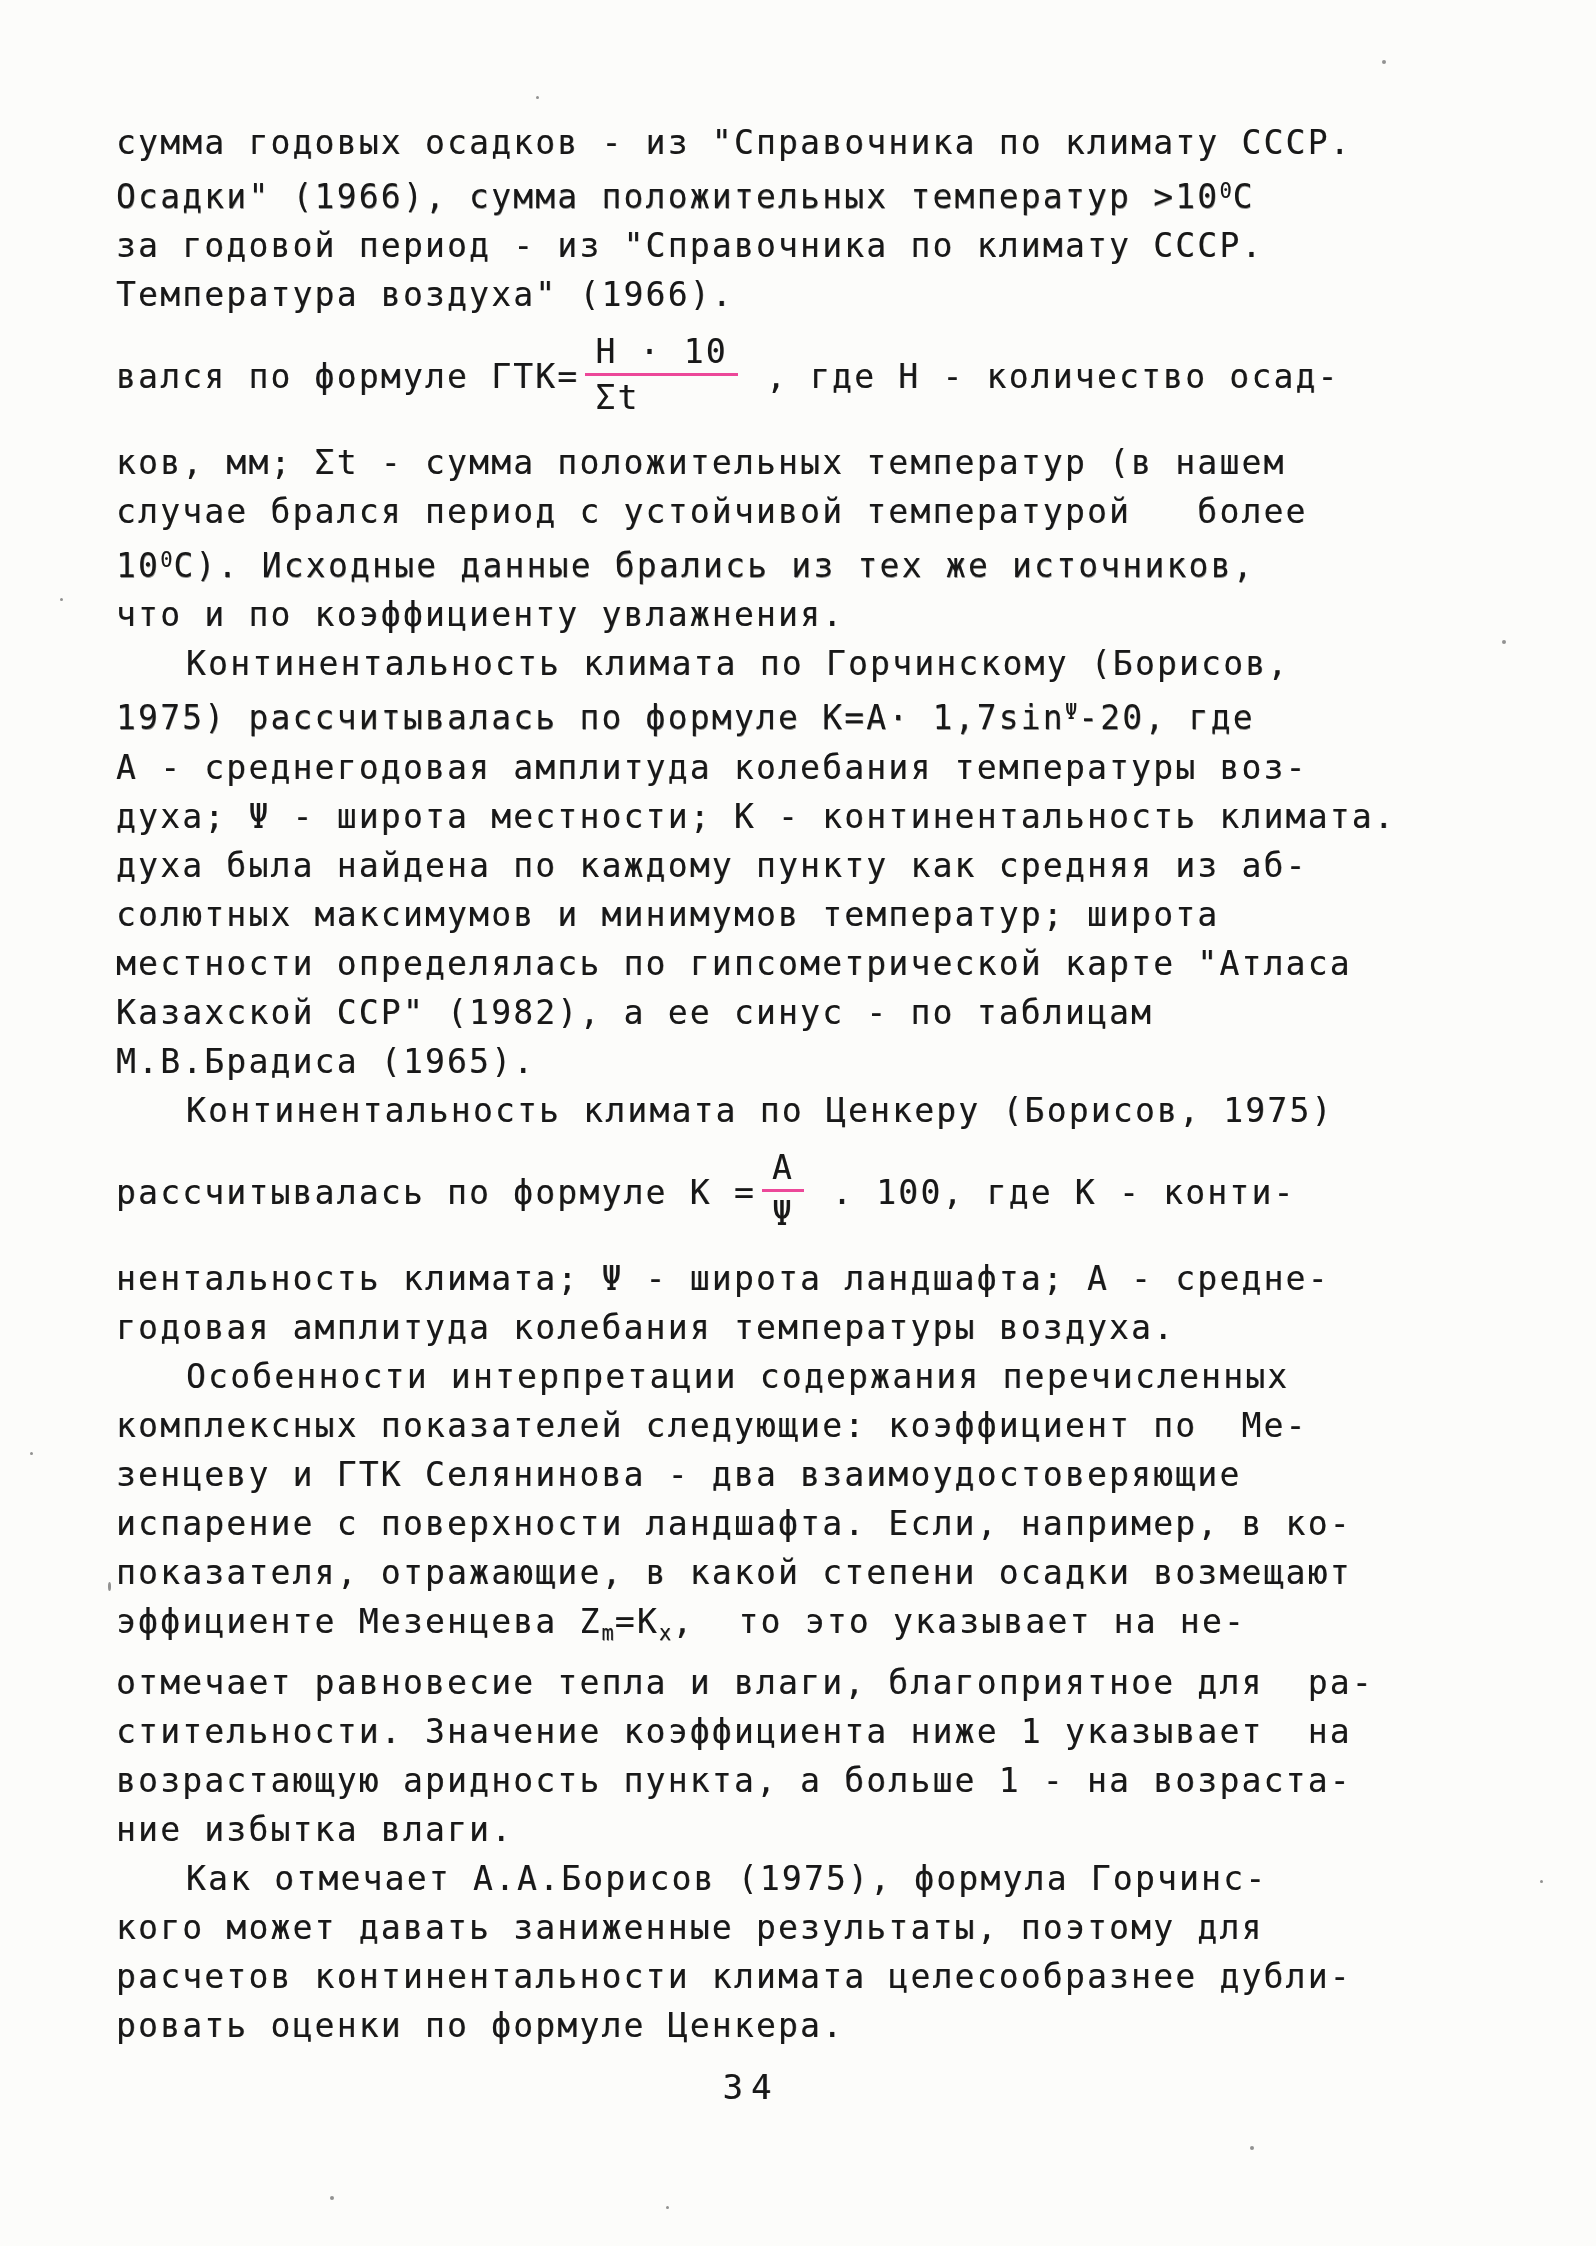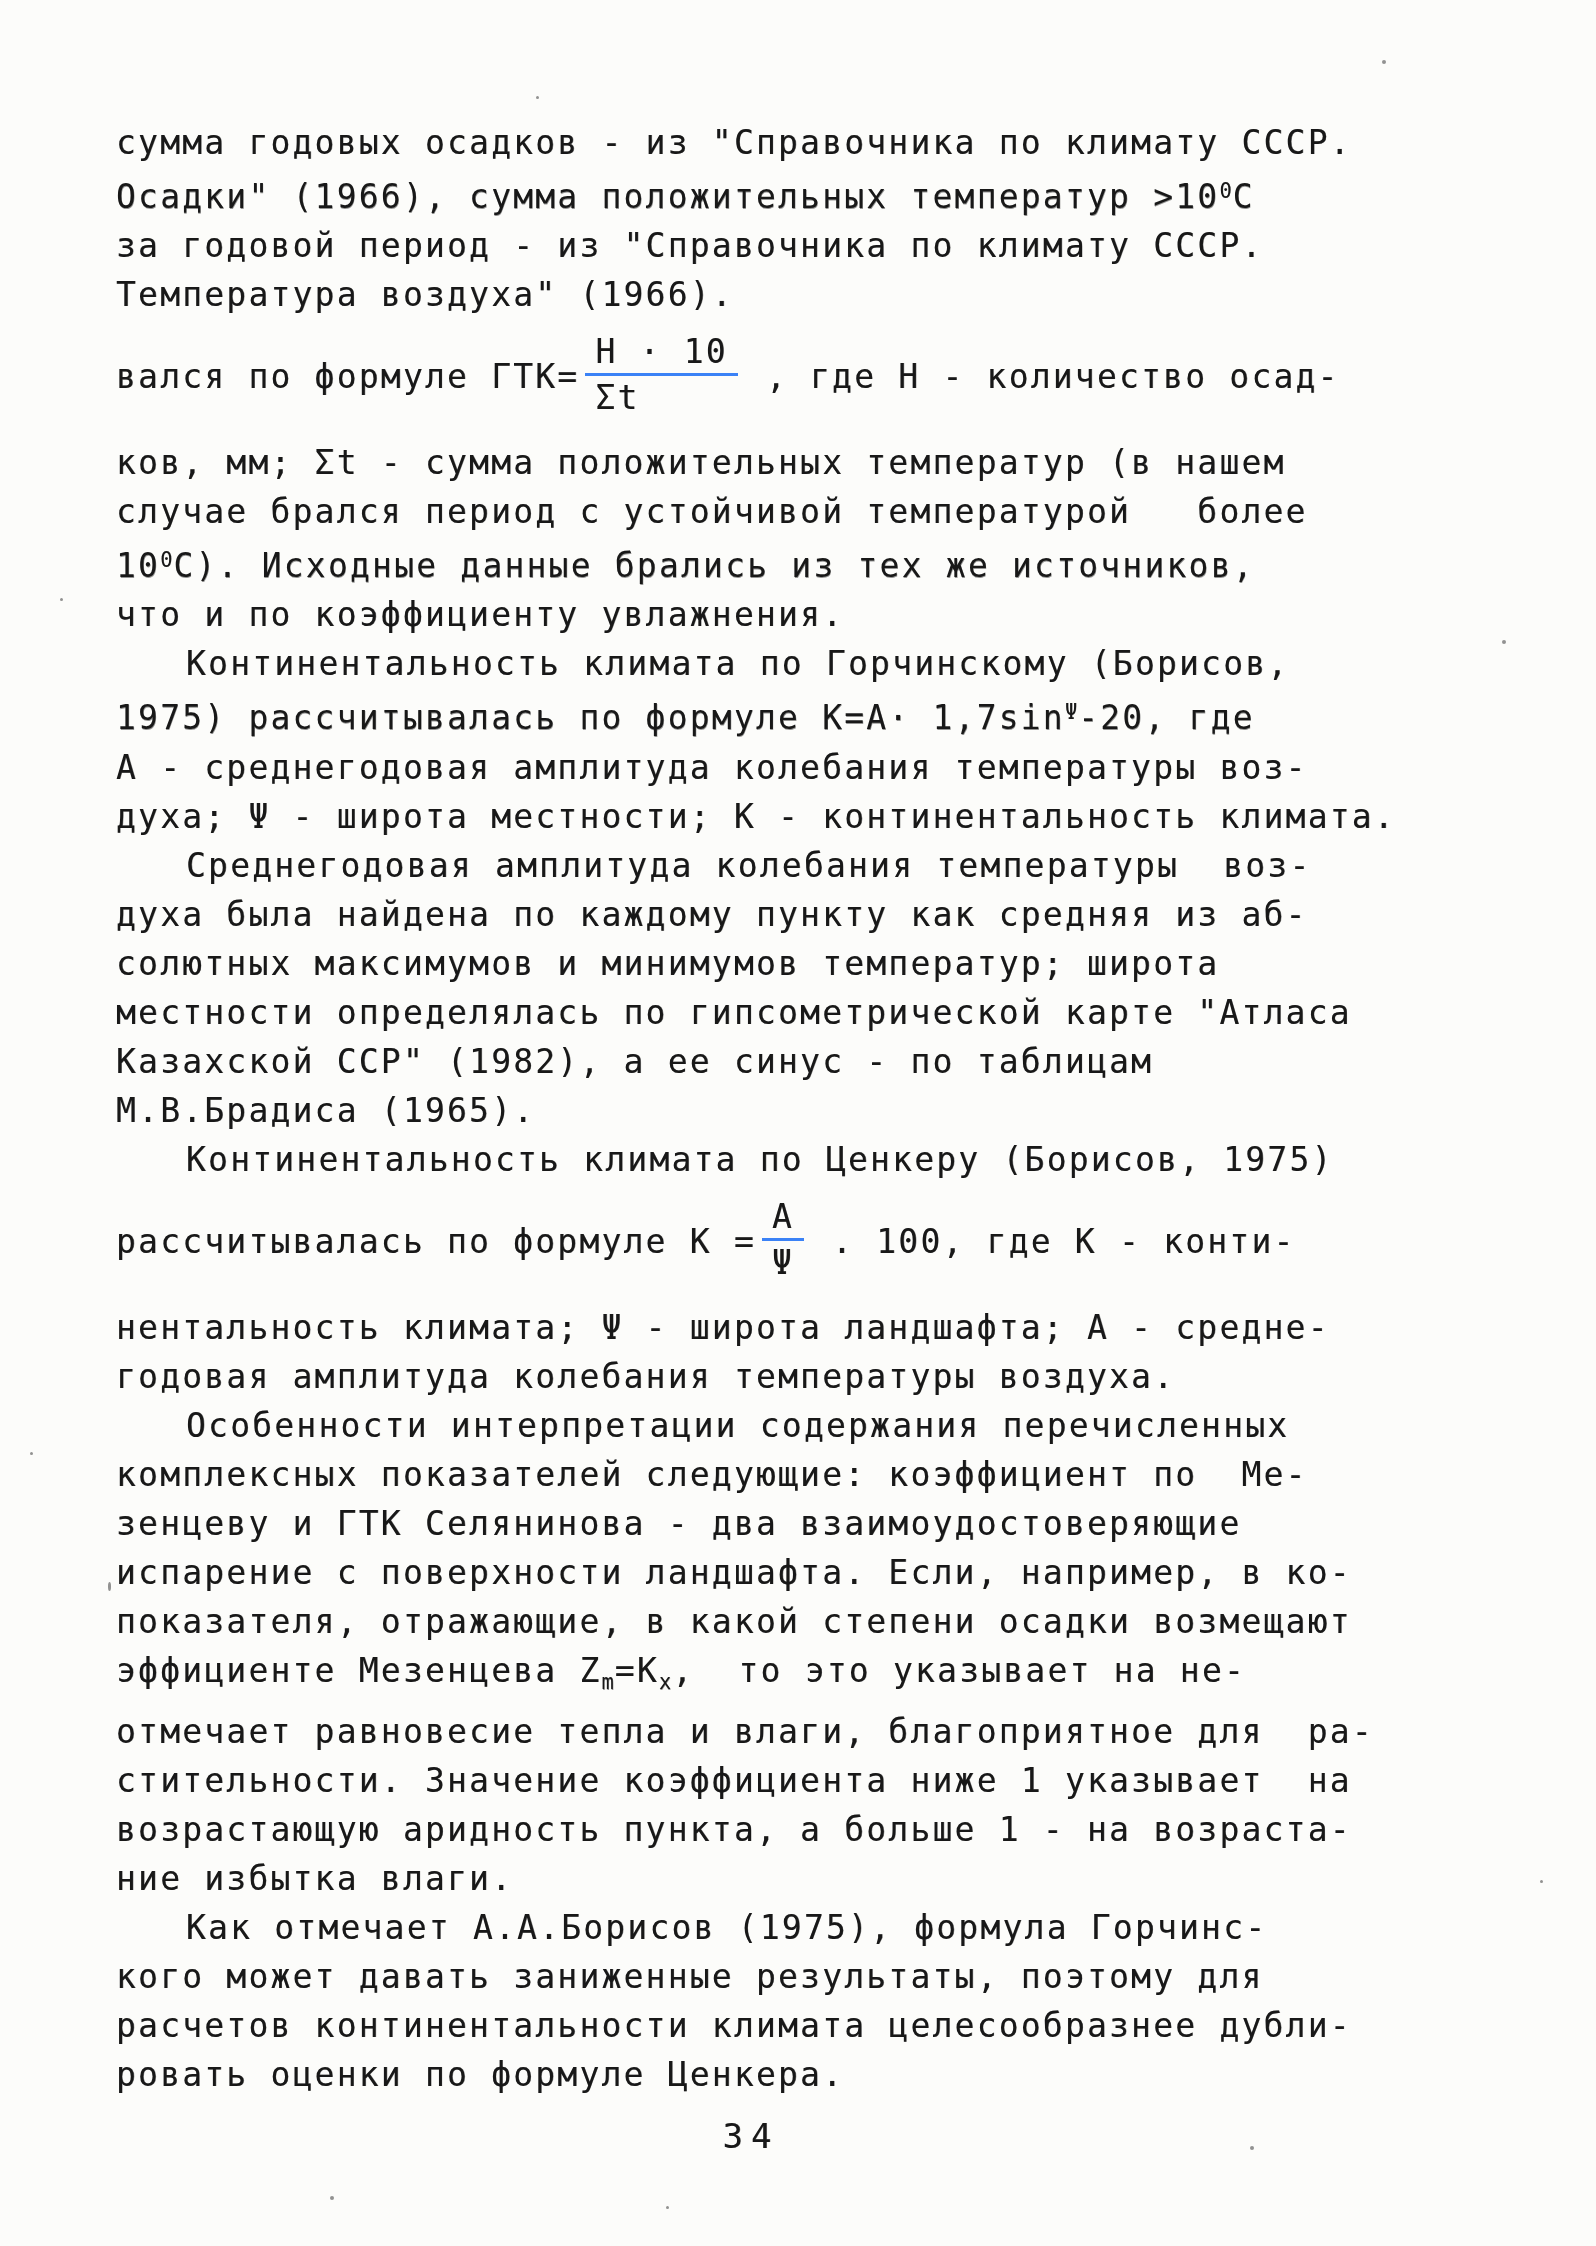--- a/index.html
+++ b/index.html
@@ -28,21 +28,21 @@
     min-height:49px;
   }
   .line.indent{ padding-left:70px; }
   .frac{
     display:inline-block;
     vertical-align:middle;
     margin:16px 6px;
     transform:translateY(-3px);
   }
   .frac .num{ display:block; line-height:40px; padding:0 10px 1px; }
-  .frac .den{ display:block; line-height:42px; border-top:3px solid #3b82f6; padding:1px 10px 0; }
+  .frac .den{ display:block; line-height:42px; border-top:3px solid #ec4899; padding:1px 10px 0; }
   .sup{ font-size:0.62em; vertical-align:0.5em; letter-spacing:1px; }
   .sub{ font-size:0.62em; vertical-align:-0.35em; letter-spacing:1px; }
   .page-number{
     text-align:center;
     margin-top:17px;
     font-size:34px;
     letter-spacing:8px;
     padding-right:120px;
   }
   .speck{
@@ -63,21 +63,20 @@
       <div class="line">Температура воздуха" (1966).</div>
       <div class="line">вался по формуле ГТК=<span class="frac"><span class="num">Н · 10</span><span class="den">Σt</span></span> , где Н - количество осад-</div>
       <div class="line">ков, мм; Σt - сумма положительных температур (в нашем</div>
       <div class="line">случае брался период с устойчивой температурой   более</div>
       <div class="line">10<span class="sup">0</span>С). Исходные данные брались из тех же источников,</div>
       <div class="line">что и по коэффициенту увлажнения.</div>
       <div class="line indent">Континентальность климата по Горчинскому (Борисов,</div>
       <div class="line">1975) рассчитывалась по формуле К=А· 1,7sin<span class="sup">Ψ</span>-20, где</div>
       <div class="line">А - среднегодовая амплитуда колебания температуры воз-</div>
       <div class="line">духа; Ψ - широта местности; К - континентальность климата.</div>
-      <div class="line indent">Среднегодовая амплитуда колебания температуры  воз-</div>
       <div class="line">духа была найдена по каждому пункту как средняя из аб-</div>
       <div class="line">солютных максимумов и минимумов температур; широта</div>
       <div class="line">местности определялась по гипсометрической карте "Атласа</div>
       <div class="line">Казахской ССР" (1982), а ее синус - по таблицам</div>
       <div class="line">М.В.Брадиса (1965).</div>
       <div class="line indent">Континентальность климата по Ценкеру (Борисов, 1975)</div>
       <div class="line">рассчитывалась по формуле К =<span class="frac"><span class="num">А</span><span class="den">Ψ</span></span> . 100, где К - конти-</div>
       <div class="line">нентальность климата; Ψ - широта ландшафта; А - средне-</div>
       <div class="line">годовая амплитуда колебания температуры воздуха.</div>
       <div class="line indent">Особенности интерпретации содержания перечисленных</div>

